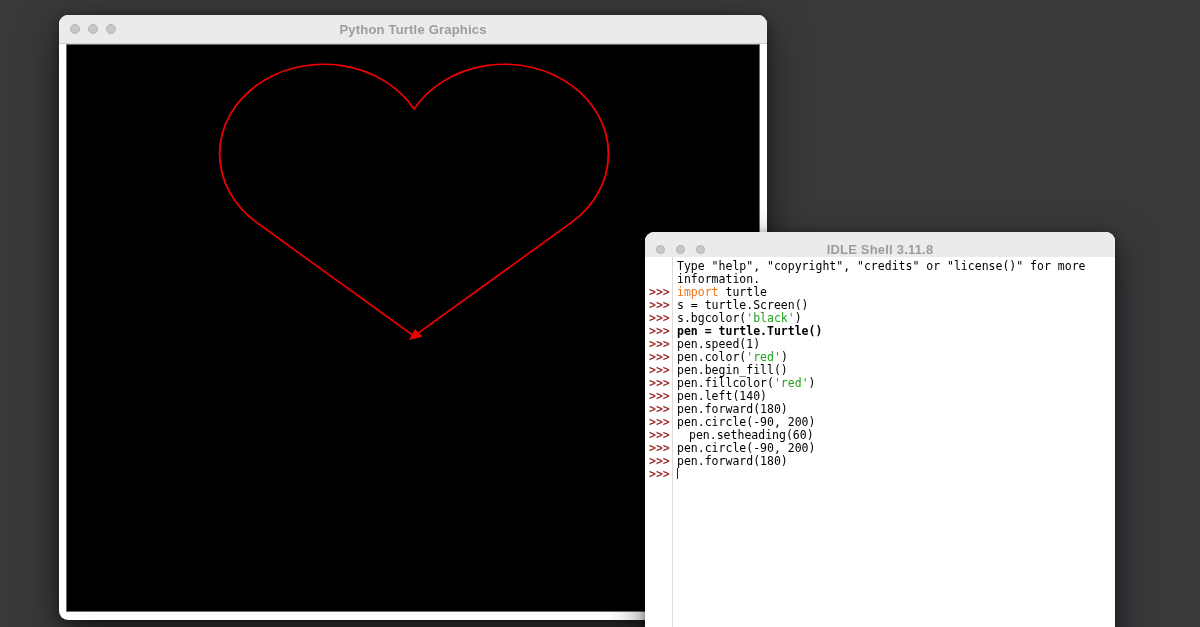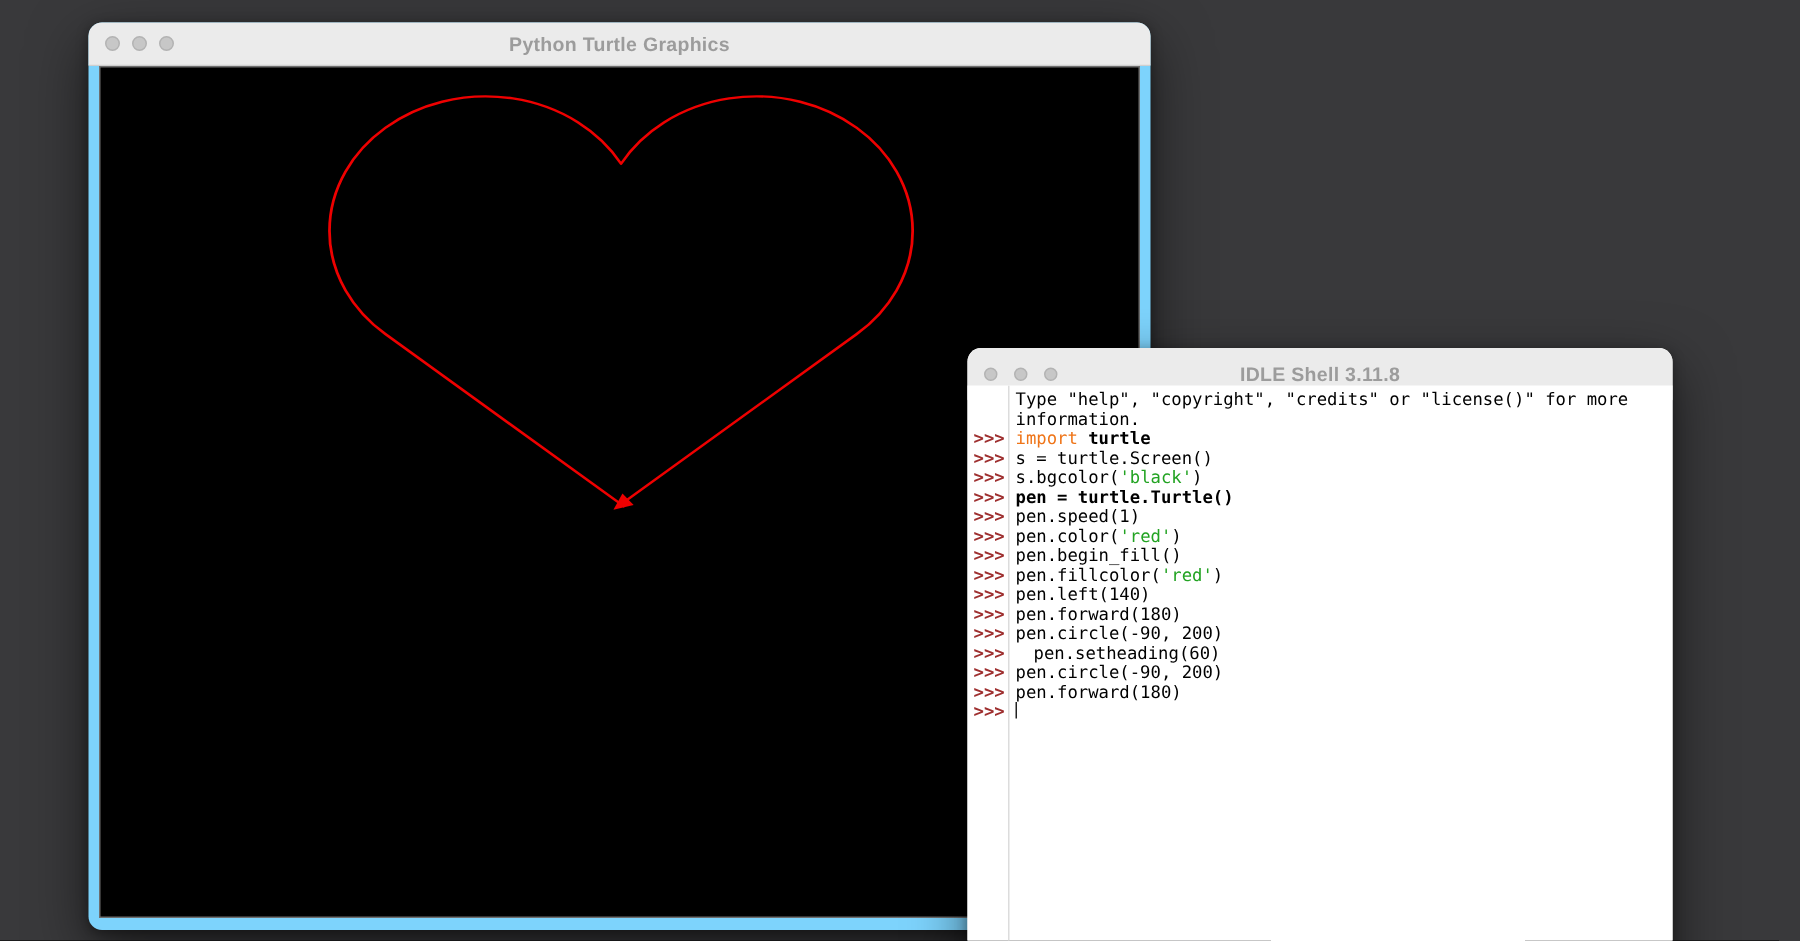--- a/index.html
+++ b/index.html
@@ -41,21 +41,21 @@
     width: 10px; height: 10px;
     border-radius: 50%;
     background: #c7c7c7;
     border: 1px solid #b3b3b3;
   }
 
   
   .turtle-window {
     left: 59px; top: 15px;
     width: 708px; height: 605px;
-    background: #7dd3fc;
+    background: #ffffff;
   }
   .turtle-window .titlebar { height: 29px; }
   .turtle-window .light { margin-right: 8px; }
   .canvas-frame {
     position: absolute;
     left: 7px; right: 7px; top: 29px; bottom: 8px;
     background: #000;
     border: 1px solid #6e6e6e;
   }
   .turtle-canvas { width: 100%; height: 100%; display: block; }
@@ -125,21 +125,21 @@
       <span class="light"></span>
       <span class="light"></span>
     </div>
     <div class="title">IDLE Shell 3.11.8</div>
   </div>
   <div class="shell-body">
     <div class="gutter-divider"></div>
 
       <div class="shell-line"><span class="shell-prompt" style="color: rgb(158, 47, 47);"></span><span class="shell-code"><span style="color: rgb(0, 0, 0);">Type "help", "copyright", "credits" or "license()" for more</span></span></div>
       <div class="shell-line"><span class="shell-prompt" style="color: rgb(158, 47, 47);"></span><span class="shell-code"><span style="color: rgb(0, 0, 0);">information.</span></span></div>
-      <div class="shell-line"><span class="shell-prompt" style="color: rgb(158, 47, 47);">&gt;&gt;&gt;</span><span class="shell-code"><span style="color: rgb(239, 117, 25);">import</span><span style="color: rgb(0, 0, 0); font-weight: bold;"> turtle</span></span></div>
+      <div class="shell-line"><span class="shell-prompt" style="color: rgb(158, 47, 47);">&gt;&gt;&gt;</span><span class="shell-code"><span style="color: rgb(239, 117, 25);">import</span><span style="color: rgb(0, 0, 0);"> turtle</span></span></div>
       <div class="shell-line"><span class="shell-prompt" style="color: rgb(158, 47, 47);">&gt;&gt;&gt;</span><span class="shell-code"><span style="color: rgb(0, 0, 0);">s = turtle.Screen()</span></span></div>
       <div class="shell-line"><span class="shell-prompt" style="color: rgb(158, 47, 47);">&gt;&gt;&gt;</span><span class="shell-code"><span style="color: rgb(0, 0, 0);">s.bgcolor(</span><span style="color: rgb(34, 163, 34);">'black'</span><span style="color: rgb(0, 0, 0);">)</span></span></div>
       <div class="shell-line"><span class="shell-prompt" style="color: rgb(158, 47, 47);">&gt;&gt;&gt;</span><span class="shell-code"><span style="color: rgb(0, 0, 0); font-weight: bold;">pen = turtle.Turtle()</span></span></div>
       <div class="shell-line"><span class="shell-prompt" style="color: rgb(158, 47, 47);">&gt;&gt;&gt;</span><span class="shell-code"><span style="color: rgb(0, 0, 0);">pen.speed(1)</span></span></div>
       <div class="shell-line"><span class="shell-prompt" style="color: rgb(158, 47, 47);">&gt;&gt;&gt;</span><span class="shell-code"><span style="color: rgb(0, 0, 0);">pen.color(</span><span style="color: rgb(34, 163, 34);">'red'</span><span style="color: rgb(0, 0, 0);">)</span></span></div>
       <div class="shell-line"><span class="shell-prompt" style="color: rgb(158, 47, 47);">&gt;&gt;&gt;</span><span class="shell-code"><span style="color: rgb(0, 0, 0);">pen.begin_fill()</span></span></div>
       <div class="shell-line"><span class="shell-prompt" style="color: rgb(158, 47, 47);">&gt;&gt;&gt;</span><span class="shell-code"><span style="color: rgb(0, 0, 0);">pen.fillcolor(</span><span style="color: rgb(34, 163, 34);">'red'</span><span style="color: rgb(0, 0, 0);">)</span></span></div>
       <div class="shell-line"><span class="shell-prompt" style="color: rgb(158, 47, 47);">&gt;&gt;&gt;</span><span class="shell-code"><span style="color: rgb(0, 0, 0);">pen.left(140)</span></span></div>
       <div class="shell-line"><span class="shell-prompt" style="color: rgb(158, 47, 47);">&gt;&gt;&gt;</span><span class="shell-code"><span style="color: rgb(0, 0, 0);">pen.forward(180)</span></span></div>
       <div class="shell-line"><span class="shell-prompt" style="color: rgb(158, 47, 47);">&gt;&gt;&gt;</span><span class="shell-code"><span style="color: rgb(0, 0, 0);">pen.circle(-90, 200)</span></span></div>

